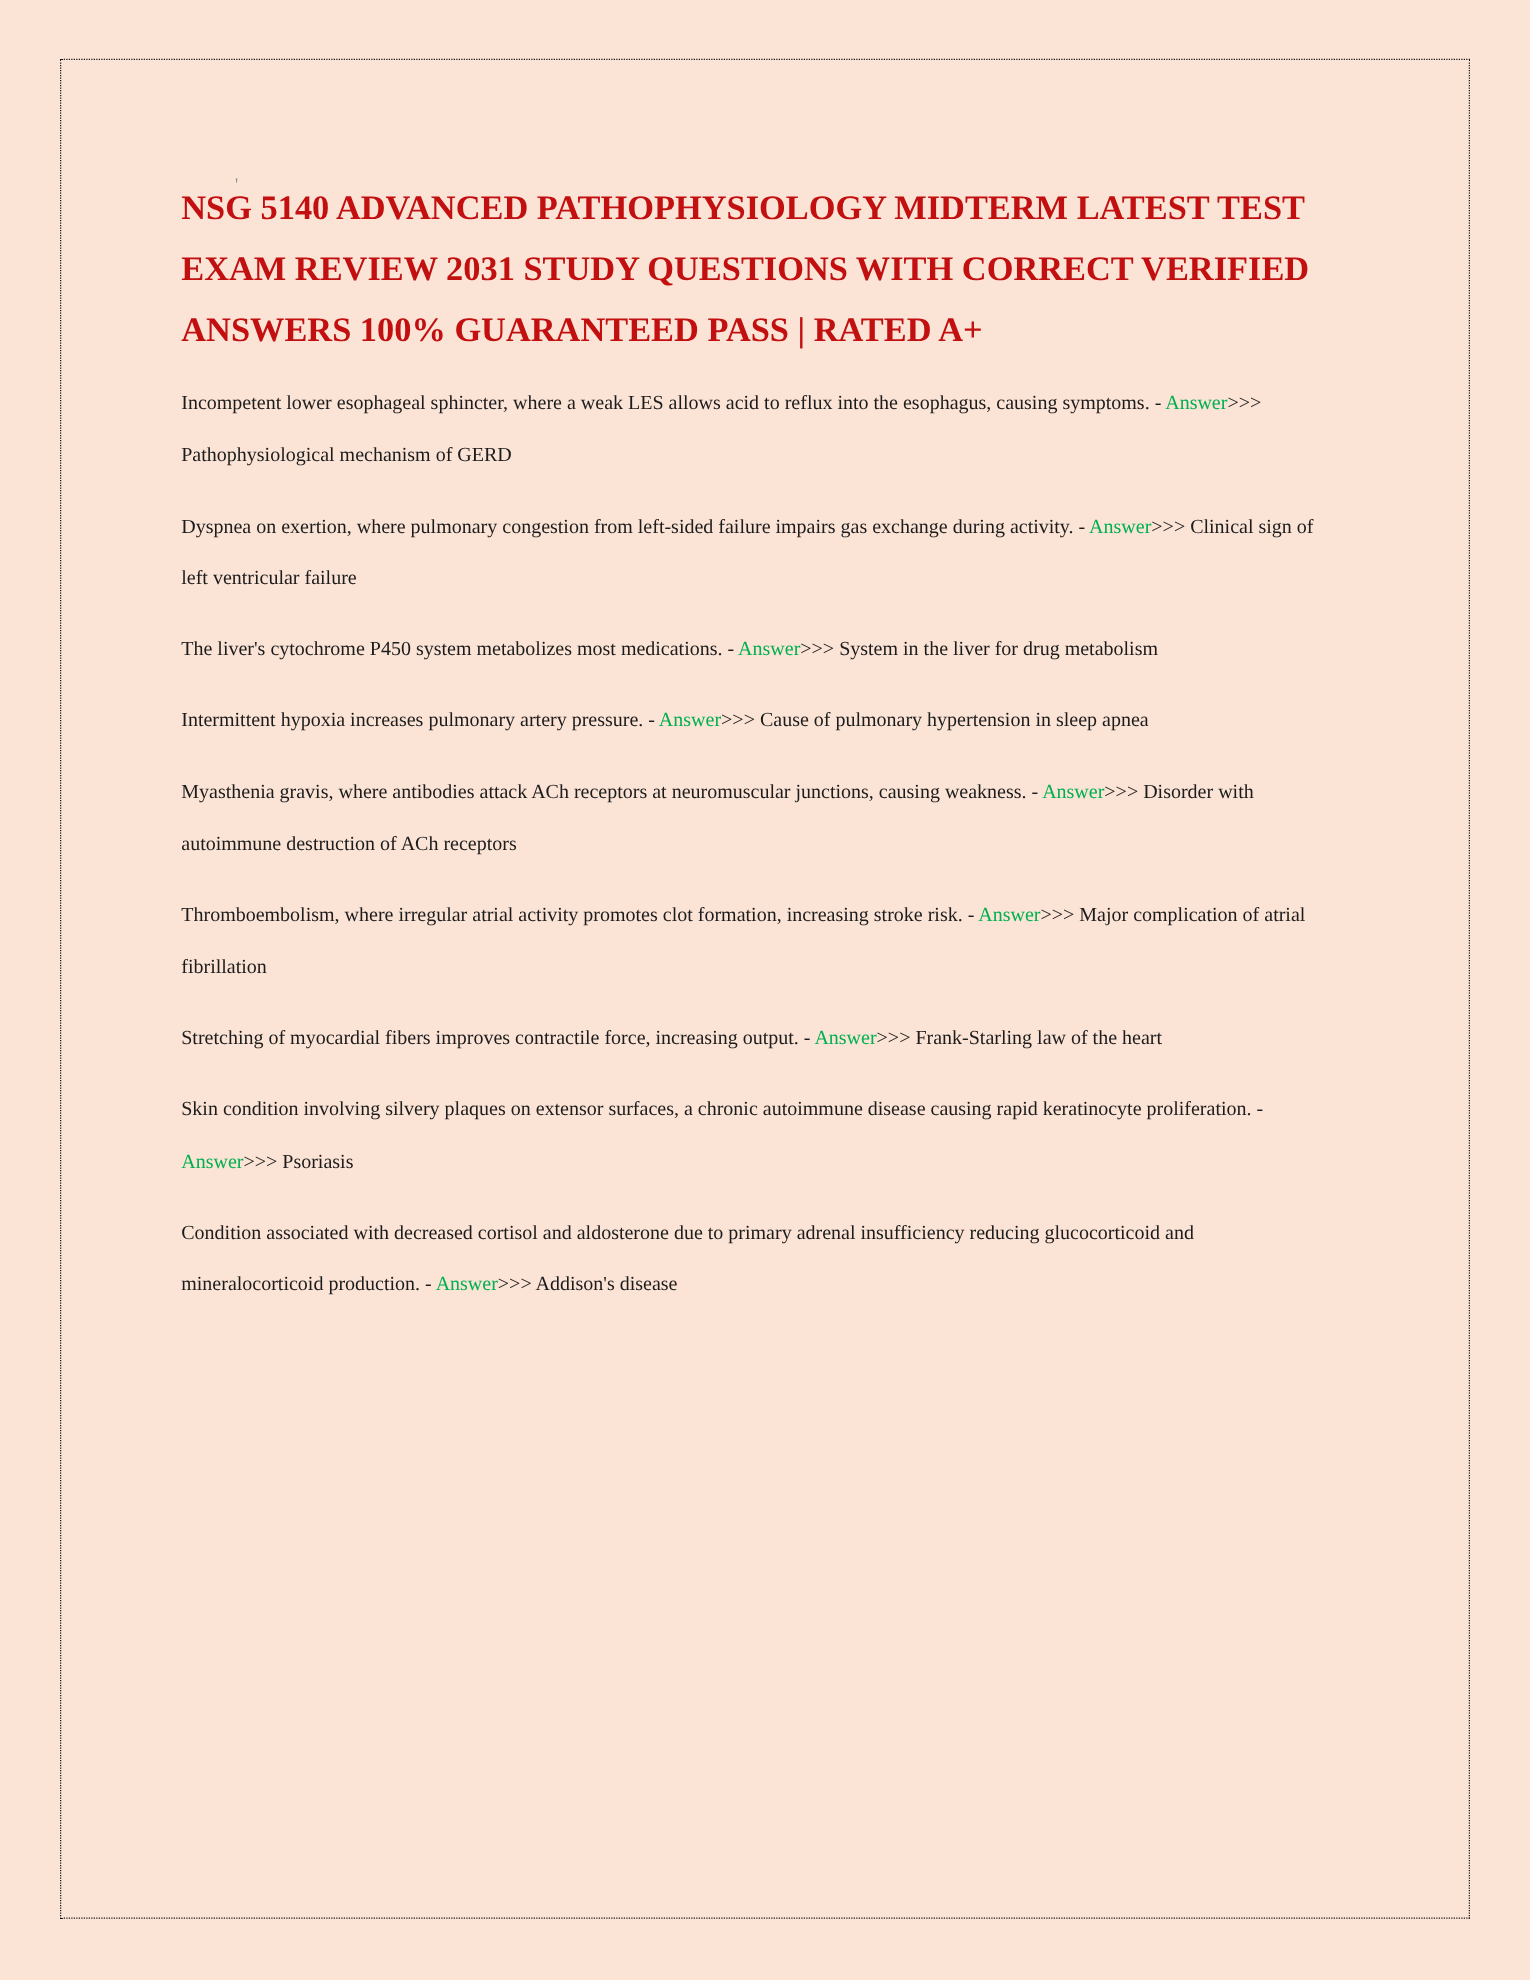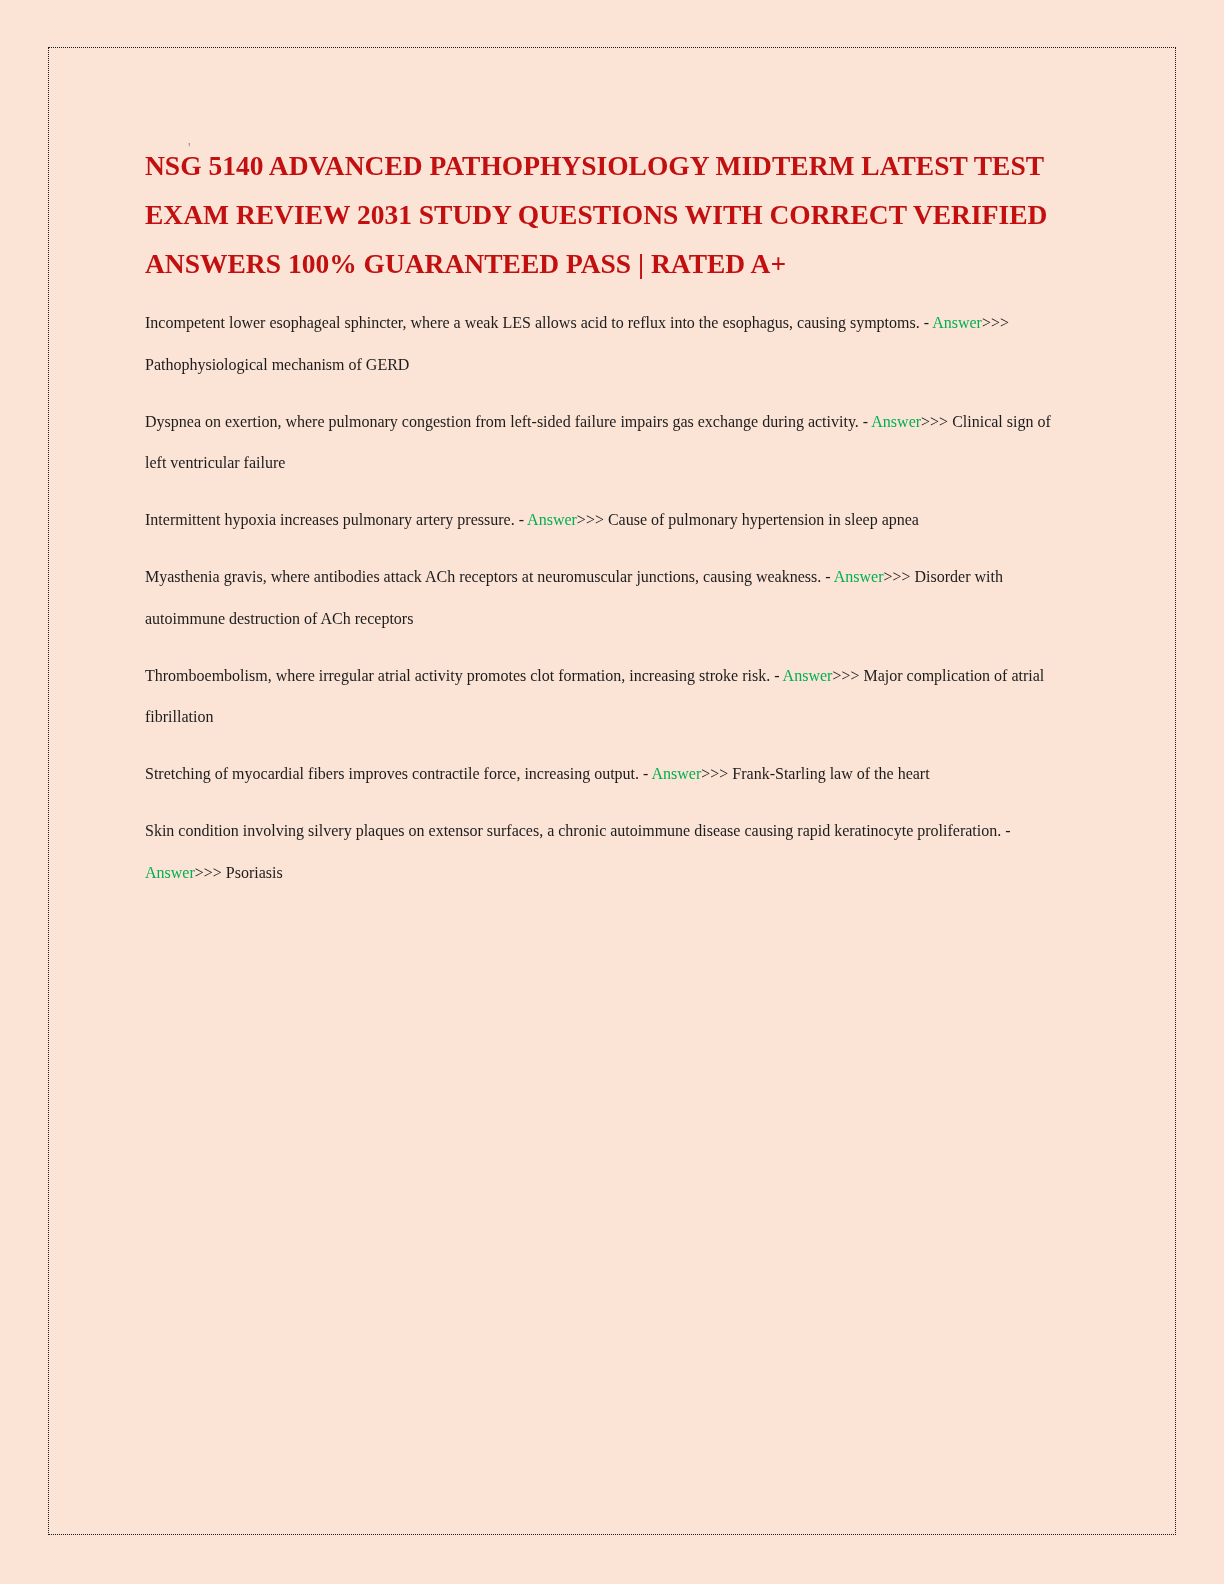--- a/index.html
+++ b/index.html
@@ -59,21 +59,23 @@
 
 <div class="content">
   <h1 class="title">
       <div class="title-line">NSG 5140 ADVANCED PATHOPHYSIOLOGY MIDTERM LATEST TEST</div>
       <div class="title-line">EXAM REVIEW 2031 STUDY QUESTIONS WITH CORRECT VERIFIED</div>
       <div class="title-line">ANSWERS 100% GUARANTEED PASS | RATED A+</div>
     </h1>
   <div>
       <p class="qa"><span class="question-text">Incompetent lower esophageal sphincter, where a weak LES allows acid to reflux into the esophagus, causing symptoms. - </span><span class="answer-label">Answer</span><span class="answer-text">&gt;&gt;&gt; Pathophysiological mechanism of GERD</span></p>
       <p class="qa"><span class="question-text">Dyspnea on exertion, where pulmonary congestion from left-sided failure impairs gas exchange during activity. - </span><span class="answer-label">Answer</span><span class="answer-text">&gt;&gt;&gt; Clinical sign of left ventricular failure</span></p>
+      <p class="qa"><span class="question-text">The liver's cytochrome P450 system metabolizes most medications. - </span><span class="answer-label">Answer</span><span class="answer-text">&gt;&gt;&gt; System in the liver for drug metabolism</span></p>
       <p class="qa"><span class="question-text">Intermittent hypoxia increases pulmonary artery pressure. - </span><span class="answer-label">Answer</span><span class="answer-text">&gt;&gt;&gt; Cause of pulmonary hypertension in sleep apnea</span></p>
       <p class="qa"><span class="question-text">Myasthenia gravis, where antibodies attack ACh receptors at neuromuscular junctions, causing weakness. - </span><span class="answer-label">Answer</span><span class="answer-text">&gt;&gt;&gt; Disorder with autoimmune destruction of ACh receptors</span></p>
       <p class="qa"><span class="question-text">Thromboembolism, where irregular atrial activity promotes clot formation, increasing stroke risk. - </span><span class="answer-label">Answer</span><span class="answer-text">&gt;&gt;&gt; Major complication of atrial fibrillation</span></p>
       <p class="qa"><span class="question-text">Stretching of myocardial fibers improves contractile force, increasing output. - </span><span class="answer-label">Answer</span><span class="answer-text">&gt;&gt;&gt; Frank-Starling law of the heart</span></p>
       <p class="qa"><span class="question-text">Skin condition involving silvery plaques on extensor surfaces, a chronic autoimmune disease causing rapid keratinocyte proliferation. - </span><span class="answer-label">Answer</span><span class="answer-text">&gt;&gt;&gt; Psoriasis</span></p>
+      <p class="qa"><span class="question-text">Condition associated with decreased cortisol and aldosterone due to primary adrenal insufficiency reducing glucocorticoid and mineralocorticoid production. - </span><span class="answer-label">Answer</span><span class="answer-text">&gt;&gt;&gt; Addison's disease</span></p>
     </div>
 </div>
 
 <span class="stray">'</span>
 
 </body></html>

